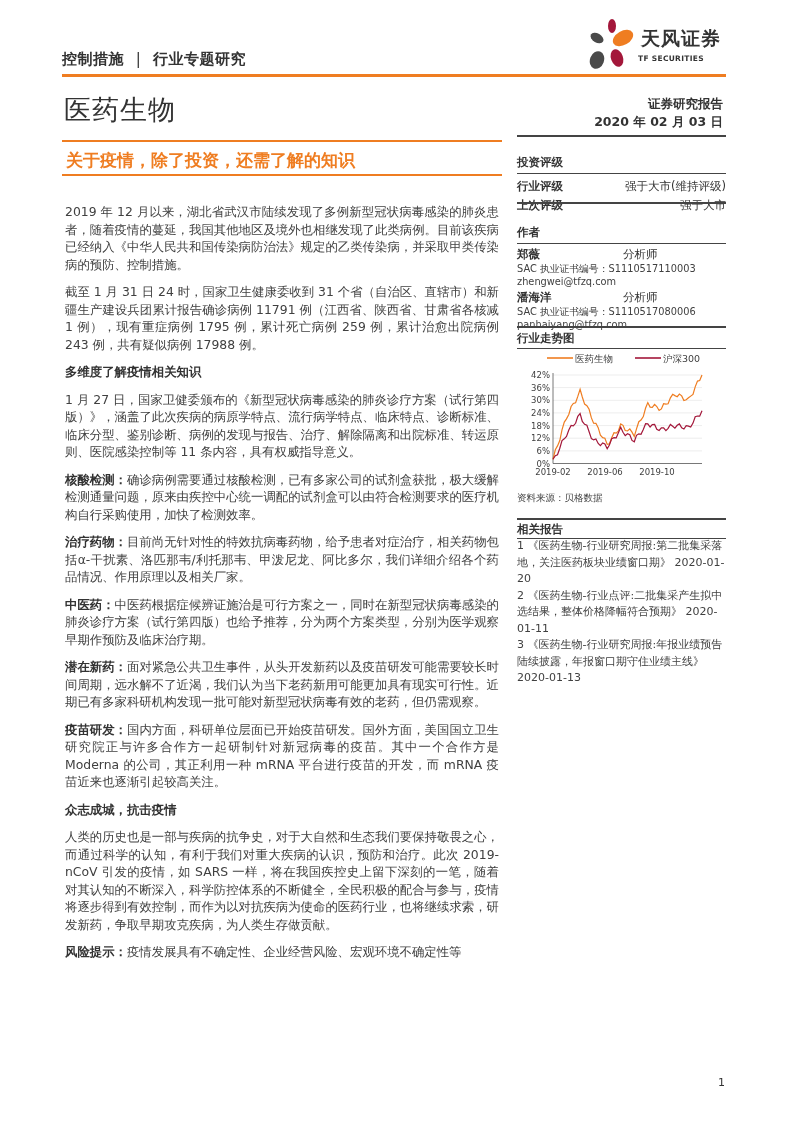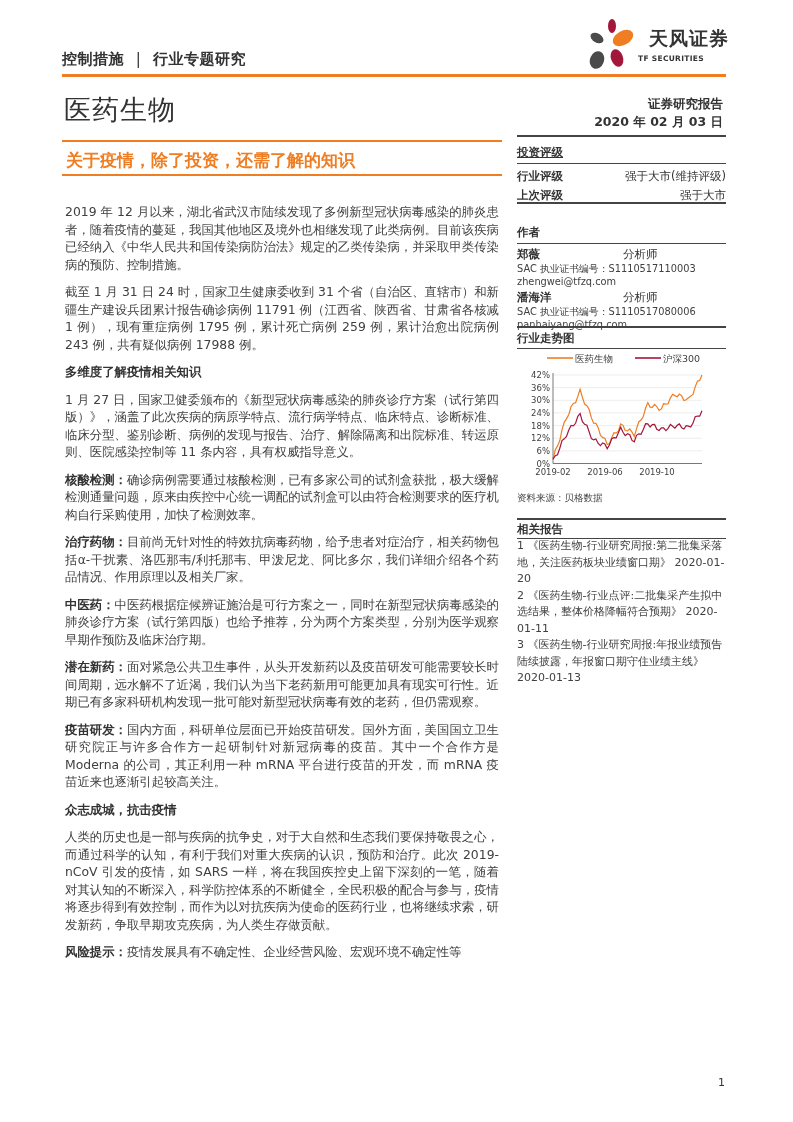--- a/index.html
+++ b/index.html
@@ -4,21 +4,21 @@
 <style>
   * { margin:0; padding:0; box-sizing:border-box; }
   html, body { width:793px; height:1122px; background:#fff; overflow:hidden; }
   body { font-family:"DejaVu Sans", "Liberation Sans", sans-serif; color:#333; position:relative; }
   .abs { position:absolute; }
 
   
   .hdr-left { left:62px; top:50px; font-size:15px; font-weight:bold; color:#333; letter-spacing:0.5px; }
   .hdr-line { left:62px; top:74px; width:664px; height:3px; background:#ef7d21; }
   .logo { left:585px; top:18px; width:145px; height:52px; }
-  .logo-cn { position:absolute; left:64px; top:8px; font-size:19px; font-weight:bold; color:#333; letter-spacing:1px; }
+  .logo-cn { position:absolute; left:56px; top:8px; font-size:19px; font-weight:bold; color:#333; letter-spacing:1px; }
   .logo-en { position:absolute; left:53px; top:36px; font-size:7.5px; font-weight:bold; color:#333; letter-spacing:0.3px; }
 
   .industry { left:64px; top:92px; font-size:27px; color:#333; letter-spacing:1px; }
   .rpt-type { right:70px; top:96px; font-size:12.5px; font-weight:bold; color:#333; }
   .rpt-date { right:70px; top:114px; font-size:12.5px; font-weight:bold; color:#333; }
 
   
   .title-top { left:62px; top:140px; width:440px; height:2px; background:#ef7d21; }
   .title { left:66px; top:149px; font-size:17px; font-weight:bold; color:#ef7d21; }
   .title-bot { left:62px; top:174px; width:440px; height:2px; background:#ef7d21; }
@@ -85,21 +85,21 @@
   <p><b>中医药：</b><span>中医药根据症候辨证施治是可行方案之一，同时在新型冠状病毒感染的肺炎诊疗方案（试行第四版）也给予推荐，分为两个方案类型，分别为医学观察早期作预防及临床治疗期。</span></p>
   <p><b>潜在新药：</b><span>面对紧急公共卫生事件，从头开发新药以及疫苗研发可能需要较长时间周期，远水解不了近渴，我们认为当下老药新用可能更加具有现实可行性。近期已有多家科研机构发现一批可能对新型冠状病毒有效的老药，但仍需观察。</span></p>
   <p><b>疫苗研发：</b><span>国内方面，科研单位层面已开始疫苗研发。国外方面，美国国立卫生研究院正与许多合作方一起研制针对新冠病毒的疫苗。其中一个合作方是 Moderna 的公司，其正利用一种 mRNA 平台进行疫苗的开发，而 mRNA 疫苗近来也逐渐引起较高关注。</span></p>
   <div class="sec">众志成城，抗击疫情</div>
   <p>人类的历史也是一部与疾病的抗争史，对于大自然和生态我们要保持敬畏之心，而通过科学的认知，有利于我们对重大疾病的认识，预防和治疗。此次 2019-nCoV 引发的疫情，如 SARS 一样，将在我国疾控史上留下深刻的一笔，随着对其认知的不断深入，科学防控体系的不断健全，全民积极的配合与参与，疫情将逐步得到有效控制，而作为以对抗疾病为使命的医药行业，也将继续求索，研发新药，争取早期攻克疾病，为人类生存做贡献。</p>
   <p><b>风险提示：</b><span>疫情发展具有不确定性、企业经营风险、宏观环境不确定性等</span></p>
 </div>
 
 <div class="abs side" style="top:135px;">
   <div class="side-hline"></div>
-  <div class="side-h" style="padding:8px 0 3px;text-decoration:underline;">投资评级</div>
+  <div class="side-h" style="padding:18px 0 3px;">投资评级</div>
   <div class="side-hline" style="height:1px;"></div>
   <div class="row" style="margin-top:3px;">
     <span class="k">行业评级</span>
     <span>强于大市(维持评级)</span>
   </div>
   <div class="row">
     <span class="k">上次评级</span>
     <span>强于大市</span>
   </div>
 </div>

